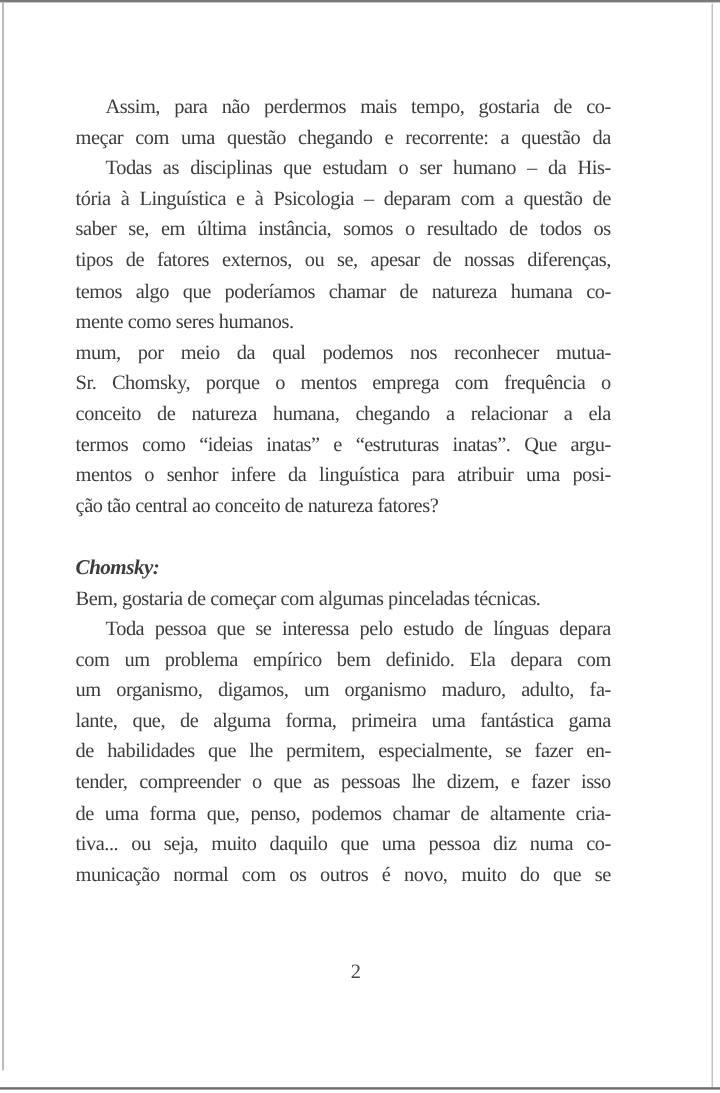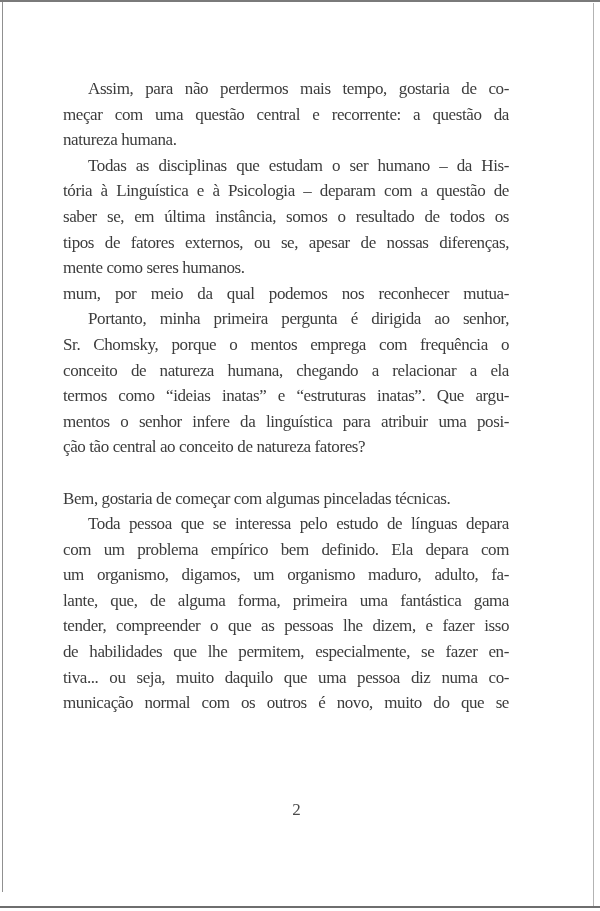--- a/index.html
+++ b/index.html
@@ -68,43 +68,44 @@
 <body>
 
 <div class="page">
   <div class="border-top"></div>
   <div class="border-left"></div>
   <div class="border-right"></div>
   <div class="border-bottom"></div>
 
   <div class="text-block">
     <div class="ln first">Assim, para não perdermos mais tempo, gostaria de co-</div>
-    <div class="ln">meçar com uma questão central e recorrente: a questão da</div>
-    <div class="ln lastline">natureza humana.</div>
+    <div class="ln">meçar com uma questão chegando e recorrente: a questão da</div>
     <div class="ln first">Todas as disciplinas que estudam o ser humano – da His-</div>
     <div class="ln">tória à Linguística e à Psicologia – deparam com a questão de</div>
     <div class="ln">saber se, em última instância, somos o resultado de todos os</div>
     <div class="ln">tipos de fatores externos, ou se, apesar de nossas diferenças,</div>
+    <div class="ln">temos algo que poderíamos chamar de natureza humana co-</div>
     <div class="ln lastline">mente como seres humanos.</div>
     <div class="ln">mum, por meio da qual podemos nos reconhecer mutua-</div>
-    <div class="ln first">Portanto, minha primeira pergunta é dirigida ao senhor,</div>
     <div class="ln">Sr. Chomsky, porque o mentos emprega com frequência o</div>
     <div class="ln">conceito de natureza humana, chegando a relacionar a ela</div>
     <div class="ln">termos como “ideias inatas” e “estruturas inatas”. Que argu-</div>
     <div class="ln">mentos o senhor infere da linguística para atribuir uma posi-</div>
     <div class="ln lastline">ção tão central ao conceito de natureza fatores?</div>
 
     <div class="gap"></div>
 
+    <div class="ln speaker">Chomsky:</div>
 
     <div class="ln lastline">Bem, gostaria de começar com algumas pinceladas técnicas.</div>
     <div class="ln first">Toda pessoa que se interessa pelo estudo de línguas depara</div>
     <div class="ln">com um problema empírico bem definido. Ela depara com</div>
     <div class="ln">um organismo, digamos, um organismo maduro, adulto, fa-</div>
     <div class="ln">lante, que, de alguma forma, primeira uma fantástica gama</div>
+    <div class="ln">de habilidades que lhe permitem, especialmente, se fazer en-</div>
     <div class="ln">tender, compreender o que as pessoas lhe dizem, e fazer isso</div>
-    <div class="ln">de habilidades que lhe permitem, especialmente, se fazer en-</div>
+    <div class="ln">de uma forma que, penso, podemos chamar de altamente cria-</div>
     <div class="ln">tiva... ou seja, muito daquilo que uma pessoa diz numa co-</div>
     <div class="ln">municação normal com os outros é novo, muito do que se</div>
   </div>
 
   <div class="page-number">2</div>
 </div>
 
 </body></html>

